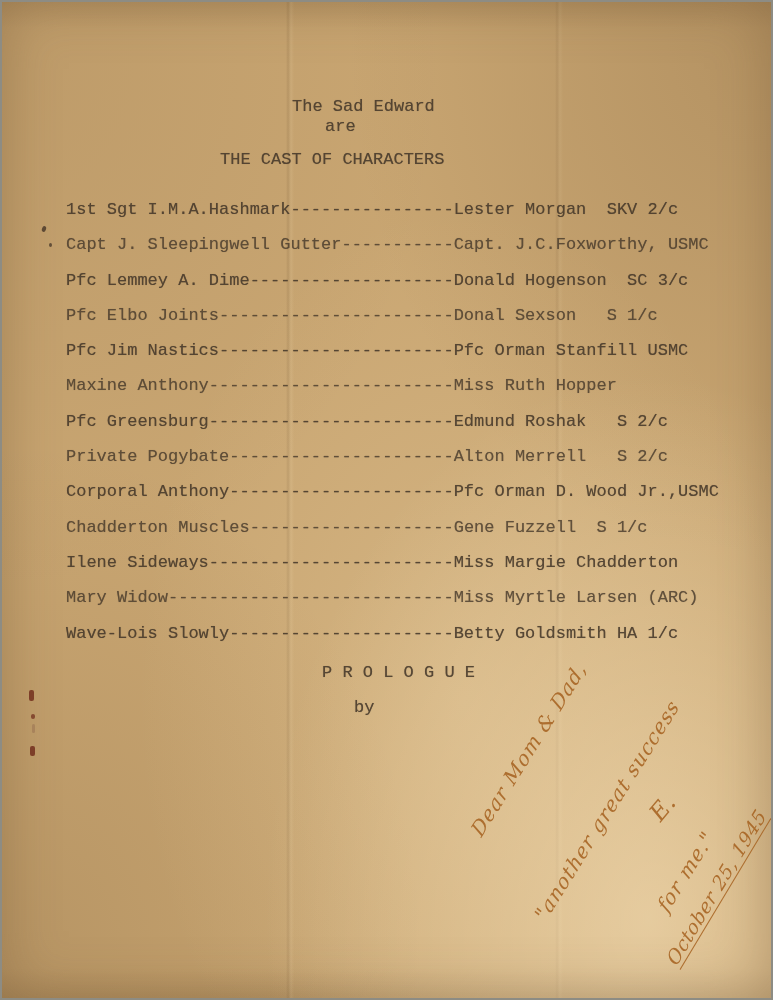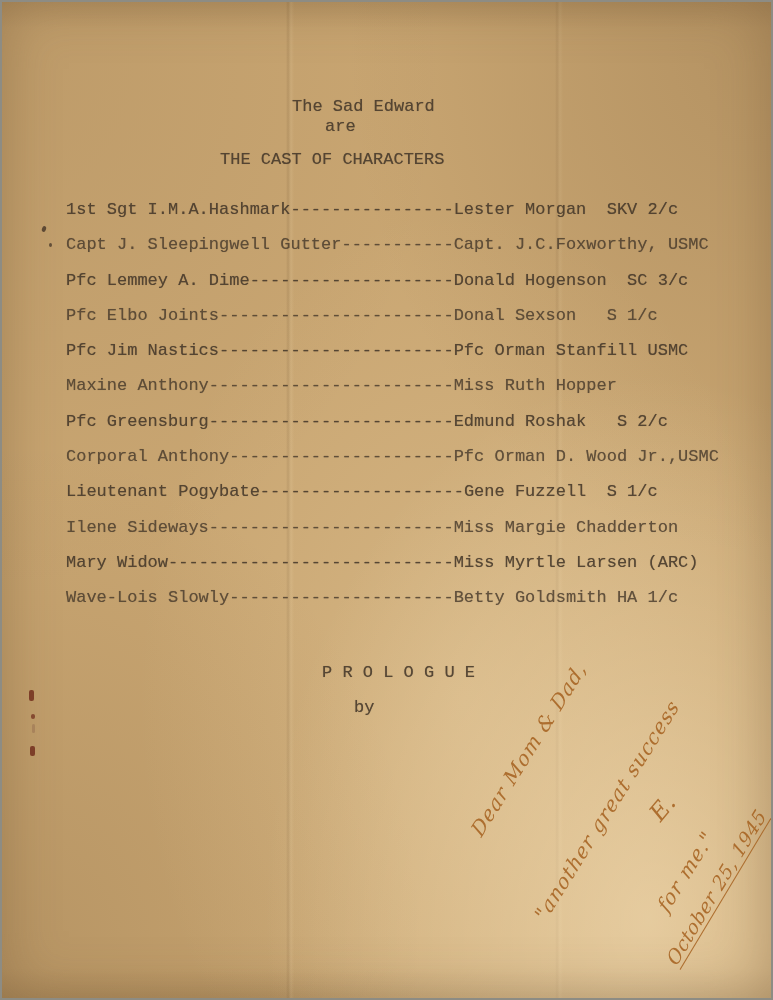--- a/index.html
+++ b/index.html
@@ -100,22 +100,23 @@
   <div class="tw" style="left:218px;top:148px;">THE CAST OF CHARACTERS</div>
 
   <div class="cast">
     <div class="cast-line"><span>1st Sgt I.M.A.Hashmark</span><span>----------------</span><span>Lester Morgan  SKV 2/c</span></div>
     <div class="cast-line"><span>Capt J. Sleepingwell Gutter</span><span>-----------</span><span>Capt. J.C.Foxworthy, USMC</span></div>
     <div class="cast-line"><span>Pfc Lemmey A. Dime</span><span>--------------------</span><span>Donald Hogenson  SC 3/c</span></div>
     <div class="cast-line"><span>Pfc Elbo Joints</span><span>-----------------------</span><span>Donal Sexson   S 1/c</span></div>
     <div class="cast-line"><span>Pfc Jim Nastics</span><span>-----------------------</span><span>Pfc Orman Stanfill USMC</span></div>
     <div class="cast-line"><span>Maxine Anthony</span><span>------------------------</span><span>Miss Ruth Hopper</span></div>
     <div class="cast-line"><span>Pfc Greensburg</span><span>------------------------</span><span>Edmund Roshak   S 2/c</span></div>
+    <div class="cast-line"><span>Private Pogybate</span><span>----------------------</span><span>Alton Merrell   S 2/c</span></div>
     <div class="cast-line"><span>Corporal Anthony</span><span>----------------------</span><span>Pfc Orman D. Wood Jr.,USMC</span></div>
-    <div class="cast-line"><span>Lieutenant Pogybate</span><span>--------------------</span><span>Gene Fuzzell  S 1/c</span></div>
+    <div class="cast-line"><span>Chadderton Muscles</span><span>--------------------</span><span>Gene Fuzzell  S 1/c</span></div>
     <div class="cast-line"><span>Ilene Sideways</span><span>------------------------</span><span>Miss Margie Chadderton</span></div>
     <div class="cast-line"><span>Mary Widow</span><span>----------------------------</span><span>Miss Myrtle Larsen (ARC)</span></div>
     <div class="cast-line"><span>Wave-Lois Slowly</span><span>----------------------</span><span>Betty Goldsmith HA 1/c</span></div>
   </div>
 
   <div class="tw" style="left:320px;top:661px;">P R O L O G U E</div>
   <div class="tw" style="left:352px;top:696px;">by</div>
 
   <div class="hw hw-note">
     <div class="hw-note-inner">

